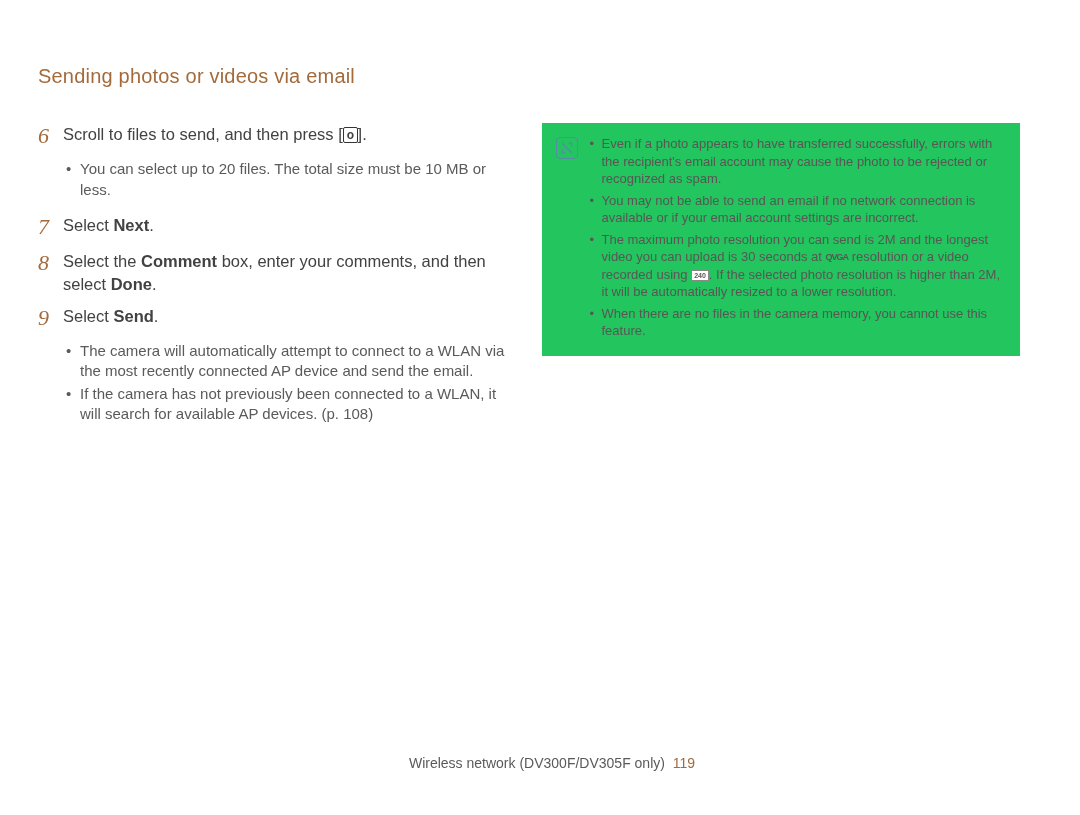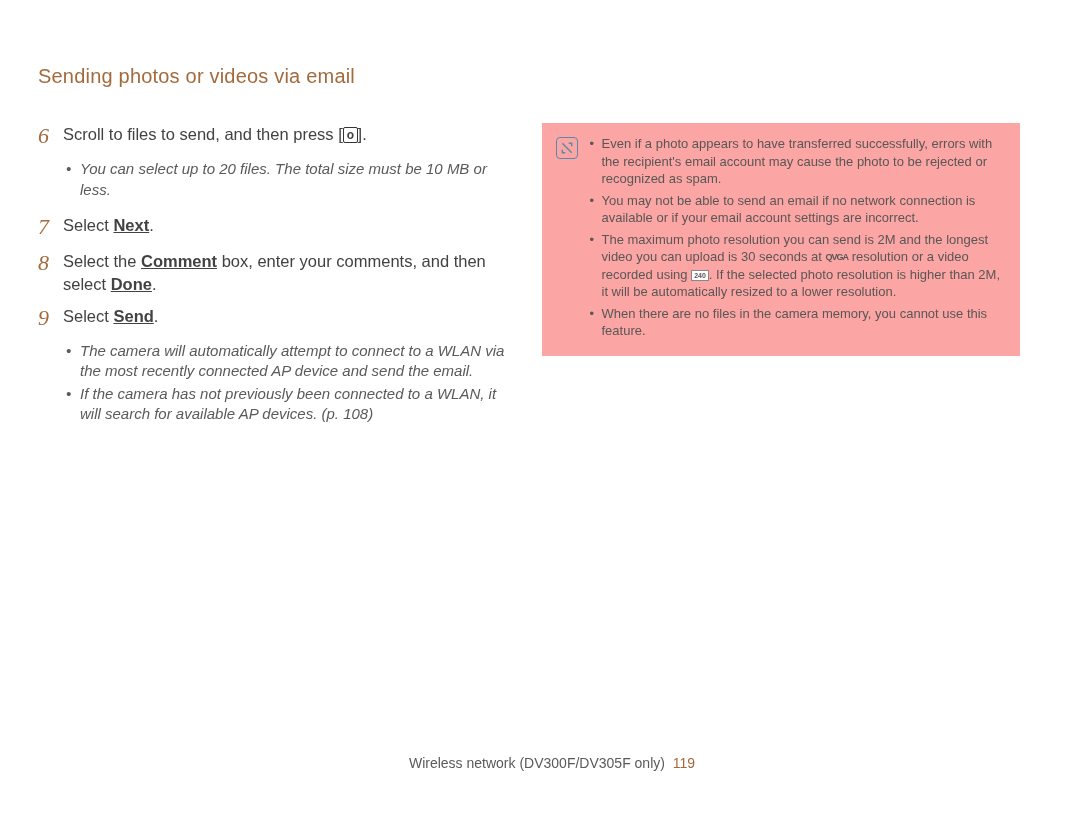--- a/index.html
+++ b/index.html
@@ -49,26 +49,24 @@
     flex-shrink: 0;
     line-height: 1.2;
   }
   .step-body {
     font-size: 16.5px;
     color: #424242;
     line-height: 1.35;
   }
   .step-body .bold {
     font-weight: 700;
-    text-decoration: underline;
   }
   .sub-list {
     margin: 4px 0 14px 28px;
     padding: 0;
-    font-style: italic;
   }
   .sub-list li {
     list-style: none;
     position: relative;
     font-size: 15px;
     color: #5a5a5a;
     line-height: 1.35;
     padding-left: 14px;
     margin-bottom: 2px;
   }
@@ -83,21 +81,21 @@
     border: 1.5px solid #333;
     border-radius: 2px;
     font-size: 12px;
     font-weight: 700;
     padding: 0 3px;
     vertical-align: 1px;
     line-height: 1.2;
     letter-spacing: -0.5px;
   }
   .note-box {
-    background: #fca5a5;
+    background: #22c55e;
     padding: 12px 16px 12px 14px;
     display: flex;
     gap: 12px;
     font-size: 13px;
     color: #595754;
     line-height: 1.35;
   }
   .note-icon {
     width: 20px;
     height: 20px;

